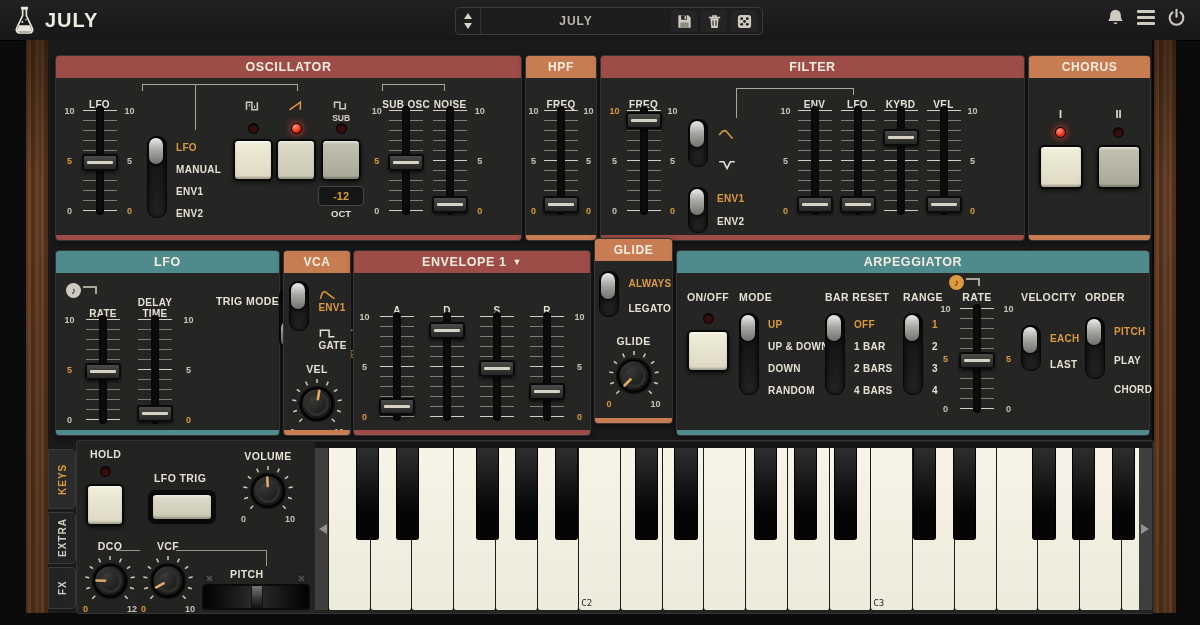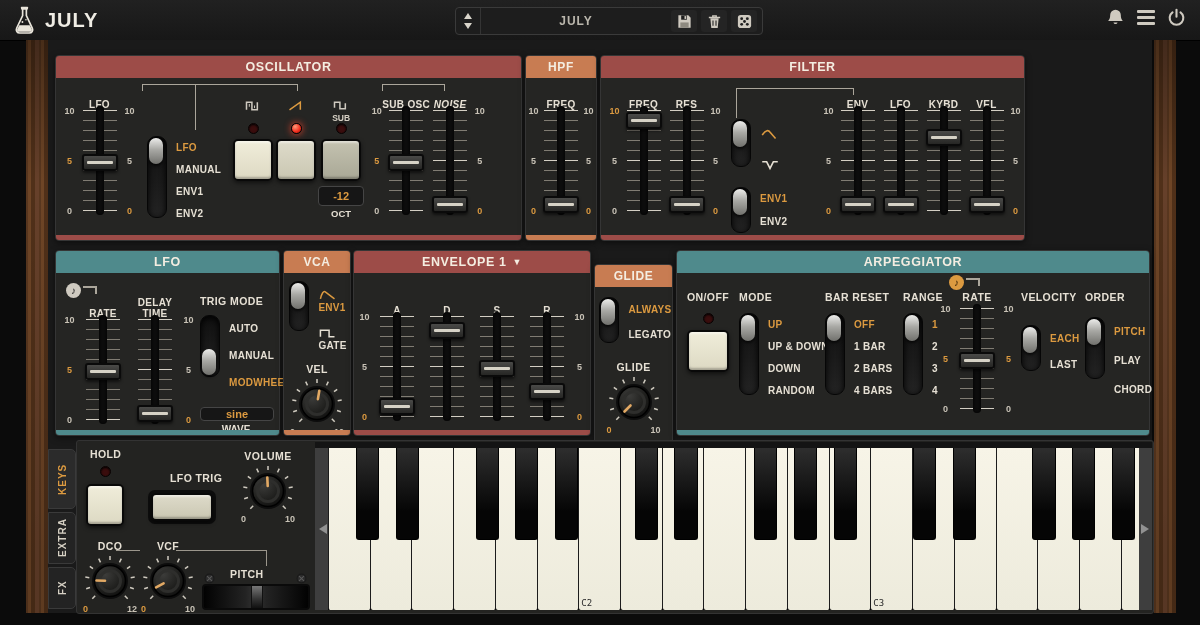--- a/index.html
+++ b/index.html
@@ -288,21 +288,21 @@
               <span>0</span>
             </div>
             <div class="scol" style="width: 44px;">
               <div class="sname" style="height: 26px;">
                 <div>SUB OSC</div>
               </div>
               <div class="rail">
                 <div class="shandle" style="top: 44px;"></div>
               </div>
             </div>
-            <div class="scol" style="width: 44px; font-style: italic;">
+            <div class="scol" style="width: 44px;">
               <div class="sname" style="height: 26px;">
                 <div>NOISE</div>
               </div>
               <div class="rail">
                 <div class="shandle" style="top: 86px;"></div>
               </div>
             </div>
             <div class="slab" style="padding-top: 26px;">
               <span>10</span>
               <span>5</span>
@@ -354,28 +354,20 @@
               <span class="hl">10</span>
               <span>5</span>
               <span>0</span>
             </div>
             <div class="scol" style="width: 43px;">
               <div class="sname" style="height: 26px;">
                 <div>FREQ</div>
               </div>
               <div class="rail">
                 <div class="shandle" style="top: 2px;"></div>
-              </div>
-            </div>
-            <div class="scol" style="width: 43px;">
-              <div class="sname" style="height: 26px;">
-                <div>RES</div>
-              </div>
-              <div class="rail">
-                <div class="shandle" style="top: 86px;"></div>
               </div>
             </div>
             <div class="slab" style="padding-top: 26px;">
               <span>10</span>
               <span>5</span>
               <span class="hl">0</span>
             </div>
           </div>
         <div style="display:flex;flex-direction:column;margin-left:8px;width:88px;">
           <div style="margin-top:35px;" class="vswitch">
@@ -454,20 +446,38 @@
             <div class="slab" style="padding-top: 26px;">
               <span>10</span>
               <span>5</span>
               <span class="hl">0</span>
             </div>
           </div>
       </div>
       <div class="sec-strip maroon"></div>
     </div>
 
+    <div class="section" style="left:980px;top:15px;width:121px;height:184px;">
+      <div class="sec-head orangeh" style="font-size:12px;">
+          <span>CHORUS</span>
+        </div>
+      <div class="sec-body" style="justify-content:center;gap:14px;padding-top:30px;">
+        <div style="display:flex;flex-direction:column;align-items:center;">
+          <span style="font-size:11px;font-weight:bold;color:#e6e0d4;">I</span>
+          <span class="led on" style="margin-top:7px;"></span>
+          <button class="pushbtn b1" style="width:44px;height:44px;margin-top:7px;"></button>
+        </div>
+        <div style="display:flex;flex-direction:column;align-items:center;">
+          <span style="font-size:11px;font-weight:bold;color:#e6e0d4;">II</span>
+          <span class="led" style="margin-top:7px;"></span>
+          <button class="pushbtn b3" style="width:44px;height:44px;margin-top:7px;"></button>
+        </div>
+      </div>
+      <div class="sec-strip orangeh"></div>
+    </div>
 
     <div class="section" style="left:7px;top:210px;width:223px;height:184px;">
       <div class="sec-head teal">
           <span>LFO</span>
         </div>
       <div class="sec-body" style="padding:6px 0 0 6px;">
         <div style="position:absolute;left:10px;top:10px;display:flex;">
           <span class="sync gray">
               <span>♪</span>
             </span>
@@ -495,21 +505,21 @@
               <div class="rail">
                 <div class="shandle" style="top: 86px;"></div>
               </div>
             </div>
             <div class="slab" style="padding-top: 40px;">
               <span>10</span>
               <span>5</span>
               <span class="hl">0</span>
             </div>
           </div>
-        <div style="display:flex;flex-direction:column;margin-left:4px;width:74px;">
+        <div style="display:flex;flex-direction:row;margin-left:20px;width:74px;">
           <div class="colhead" style="margin-top:16px;">TRIG MODE</div>
           <div style="margin-top:8px;" class="vswitch">
               <div class="strack" style="height: 60px;">
                 <div class="sknob" style="top: 33px;"></div>
               </div>
               <div class="sopts">
                 <div class="opt" style="height: 27px;">
                   <span>AUTO</span>
                 </div>
                 <div class="opt" style="height: 27px;">
@@ -630,21 +640,21 @@
             <div class="slab" style="padding-top: 37px;">
               <span>10</span>
               <span>5</span>
               <span class="hl">0</span>
             </div>
           </div>
       </div>
       <div class="sec-strip maroon"></div>
     </div>
 
-    <div class="section" style="left:546px;top:224px;width:77px;height:184px;">
+    <div class="section" style="left:546px;top:198px;width:77px;height:184px;">
       <div class="sec-head orangeh" style="font-size:12px;">
           <span>GLIDE</span>
         </div>
       <div class="sec-body" style="flex-direction:column;align-items:center;padding-top:10px;">
         <div style="margin-left:4px;" class="vswitch">
             <div class="strack" style="height: 44px;">
               <div class="sknob" style="top: 1px;"></div>
             </div>
             <div class="sopts">
               <div class="opt sel" style="height: 25px;">
@@ -827,21 +837,21 @@
     <div class="bottombg"></div>
     <div class="tab active" style="top:409px;height:58px;">KEYS</div>
     <div class="tab" style="top:472px;height:50px;">EXTRA</div>
     <div class="tab" style="top:527px;height:40px;">FX</div>
 
     <div class="controls">
       <div class="ctl-label" style="left:12px;top:8px;">HOLD</div>
       <span class="led" style="position:absolute;left:22px;top:26px;"></span>
       <button class="pushbtn b1" style="position:absolute;left:8px;top:44px;width:38px;height:42px;"></button>
 
-      <div class="ctl-label" style="left:92px;top:32px;">LFO TRIG</div>
+      <div class="ctl-label" style="left:76px;top:32px;">LFO TRIG</div>
       <span class="btnframe" style="position:absolute;left:70px;top:50px;">
           <button class="pushbtn b2" style="width:62px;height:28px;display:block;"></button>
         </span>
 
       <div style="position:absolute;left:160px;top:10px;" class="knobblk">
           <div class="klabel">VOLUME</div>
           <svg class="knobsvg" width="58" height="58" viewBox="-29 -29 58 58">
             <line x1="-14.8" y1="14.8" x2="-17.7" y2="17.7" stroke="#d0cbc0" stroke-width="1.5"></line>
             <line x1="-20.0" y1="6.5" x2="-23.8" y2="7.7" stroke="#d0cbc0" stroke-width="1.5"></line>
             <line x1="-20.7" y1="-3.3" x2="-24.7" y2="-3.9" stroke="#d0cbc0" stroke-width="1.5"></line>

